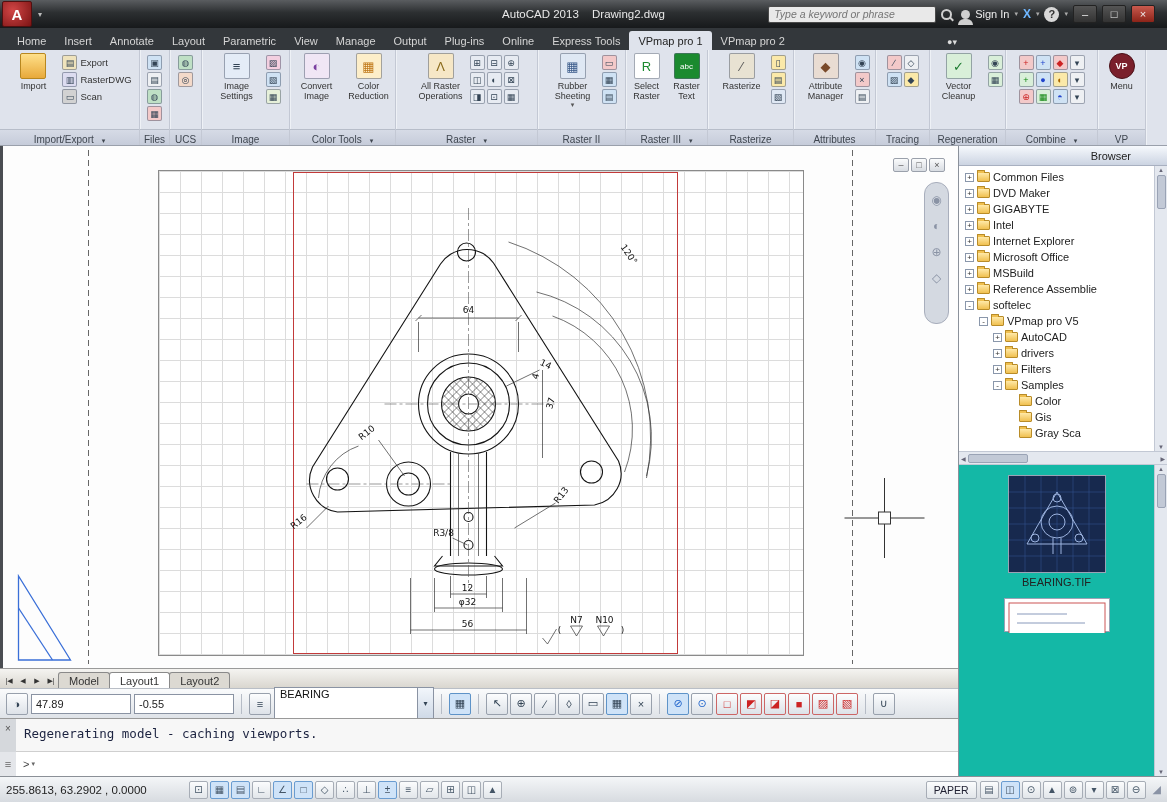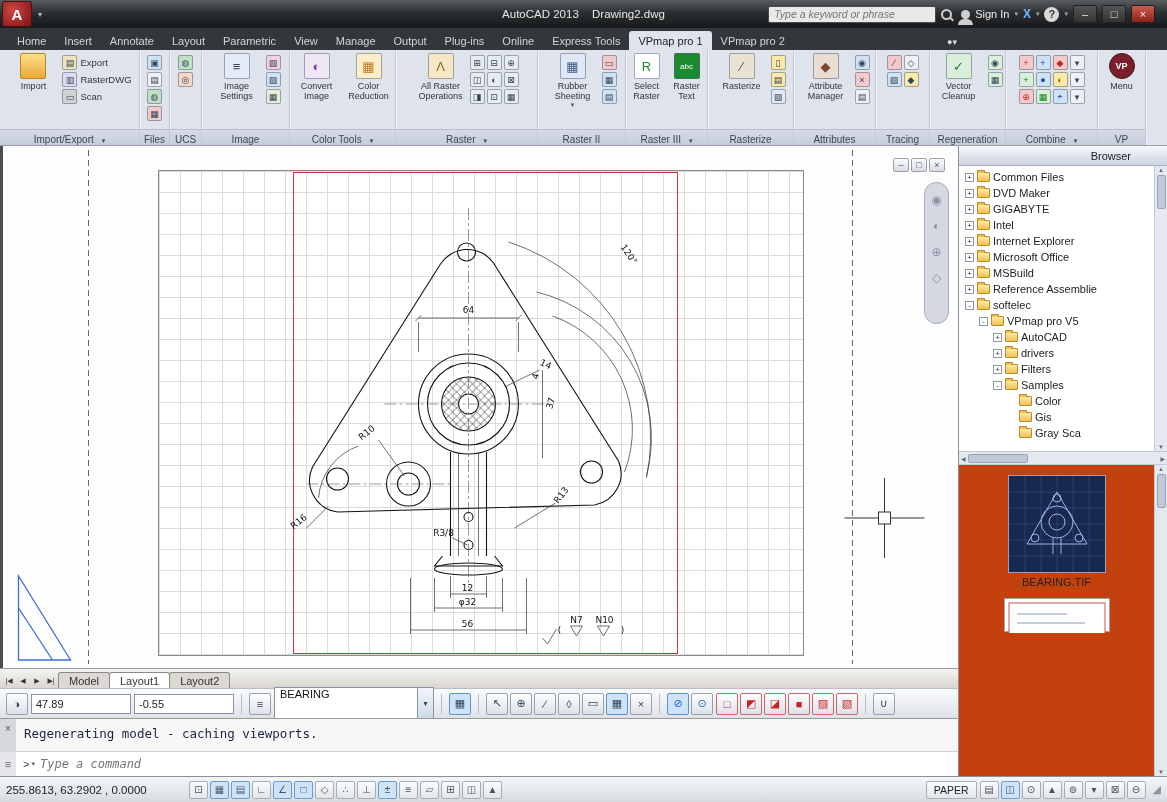--- a/index.html
+++ b/index.html
@@ -96,21 +96,21 @@
 .cmdrow1{flex:1;display:flex}
 .cmdclose{width:16px;background:#d5d8dc;color:#555;font-size:10px;display:flex;align-items:flex-start;justify-content:center;padding-top:4px}
 .cmdhist{flex:1;font-family:"DejaVu Sans Mono",monospace;font-size:12.5px;color:#1c2340;padding:7px 8px;background:#f7f7f7;border-bottom:1px solid #cfcfcf}
 .cmdrow2{height:24px;display:flex;align-items:center;background:#fff}
 .cmdtool{width:16px;height:100%;text-align:center;color:#666;font-size:11px;background:#e4e6ea;display:flex;align-items:center;justify-content:center}
 .cmdarrow{padding:0 2px 0 7px;color:#444;font-size:11px}
 .cmdcaret{font-size:7px;color:#666;padding-right:5px}
 .cmdinput{flex:1;border:none;outline:none;font-family:"DejaVu Sans Mono",monospace;font-style:italic;font-size:12px;color:#888;background:transparent}
 
 
-.side{width:209px;background:#c2410c;border-left:1px solid #8b919b;display:flex;flex-direction:column}
+.side{width:209px;background:#14b8a6;border-left:1px solid #8b919b;display:flex;flex-direction:column}
 .side-head{height:20px;background:linear-gradient(#f6f9fd,#ccd4e2);display:flex;align-items:center;justify-content:flex-end;padding-right:36px;font-size:11px;color:#222;border-bottom:1px solid #a8b0c0;flex:0 0 20px}
 .tree-wrap{height:286px;display:flex;background:#fff;border-bottom:1px solid #c2c8d4;flex:0 0 286px}
 .tree{flex:1;overflow:hidden;padding-top:3px}
 .trow{height:16px;display:flex;align-items:center;gap:3px;font-size:11px;color:#222;white-space:nowrap;cursor:default}
 .texp{width:9px;height:9px;border:1px solid #8a97ab;background:#fff;font-size:8px;line-height:7px;text-align:center;color:#333;flex:0 0 9px}
 .tspacer{width:9px;flex:0 0 9px}
 .tfold{width:13px;height:10px;background:linear-gradient(#ffe9a8,#f0c050);border:1px solid #b98c28;border-radius:1px;position:relative;flex:0 0 13px}
 .tfold::before{content:"";position:absolute;top:-3px;left:-1px;width:6px;height:2px;background:#f0c050;border:1px solid #b98c28;border-bottom:none;border-radius:1px 1px 0 0}
 .vscroll{width:13px;background:#e4e8ef;border-left:1px solid #c2c8d4;display:flex;flex-direction:column;align-items:center;font-size:6px;color:#667;padding:1px 0}
 .sthumb{width:9px;height:34px;background:#c2c9d6;border:1px solid #9aa3b5;border-radius:2px;margin-top:2px}
@@ -645,21 +645,20 @@
 
       <div class="cmd">
         <div class="cmdrow1">
           <span class="cmdclose">×</span>
           <div class="cmdhist">Regenerating model - caching viewports.</div>
         </div>
         <div class="cmdrow2">
           <span class="cmdtool">≡</span>
           <span class="cmdarrow">&gt;</span>
           <span class="cmdcaret">▾</span>
-          <input class="cmdinput" placeholder="Type a command" style="">
         </div>
       </div>
     </div>
 
     <div class="side">
       <div class="side-head">
         <span>Browser</span>
       </div>
       <div class="tree-wrap">
         <div class="tree">

